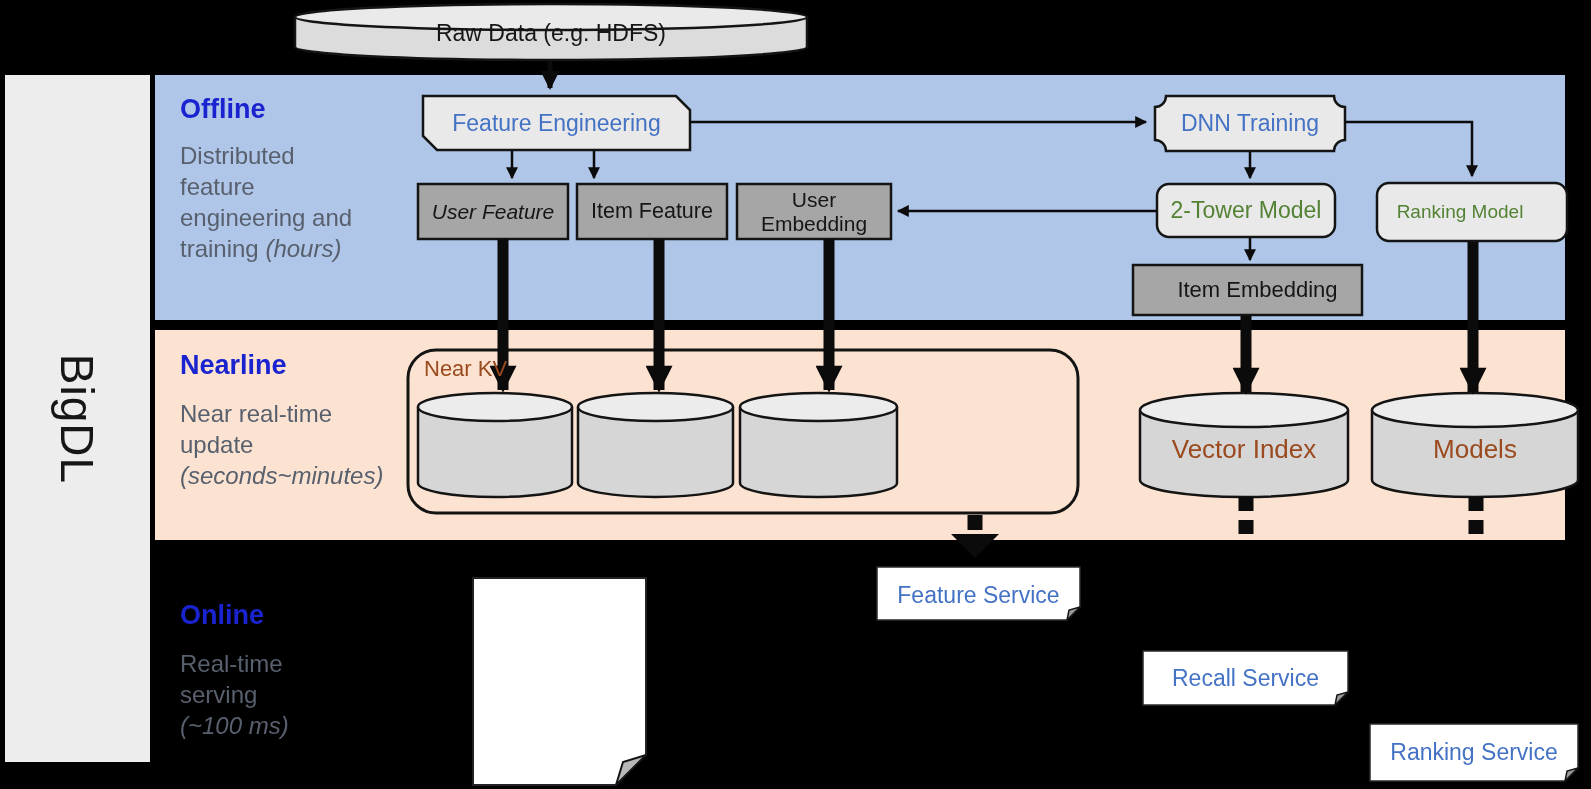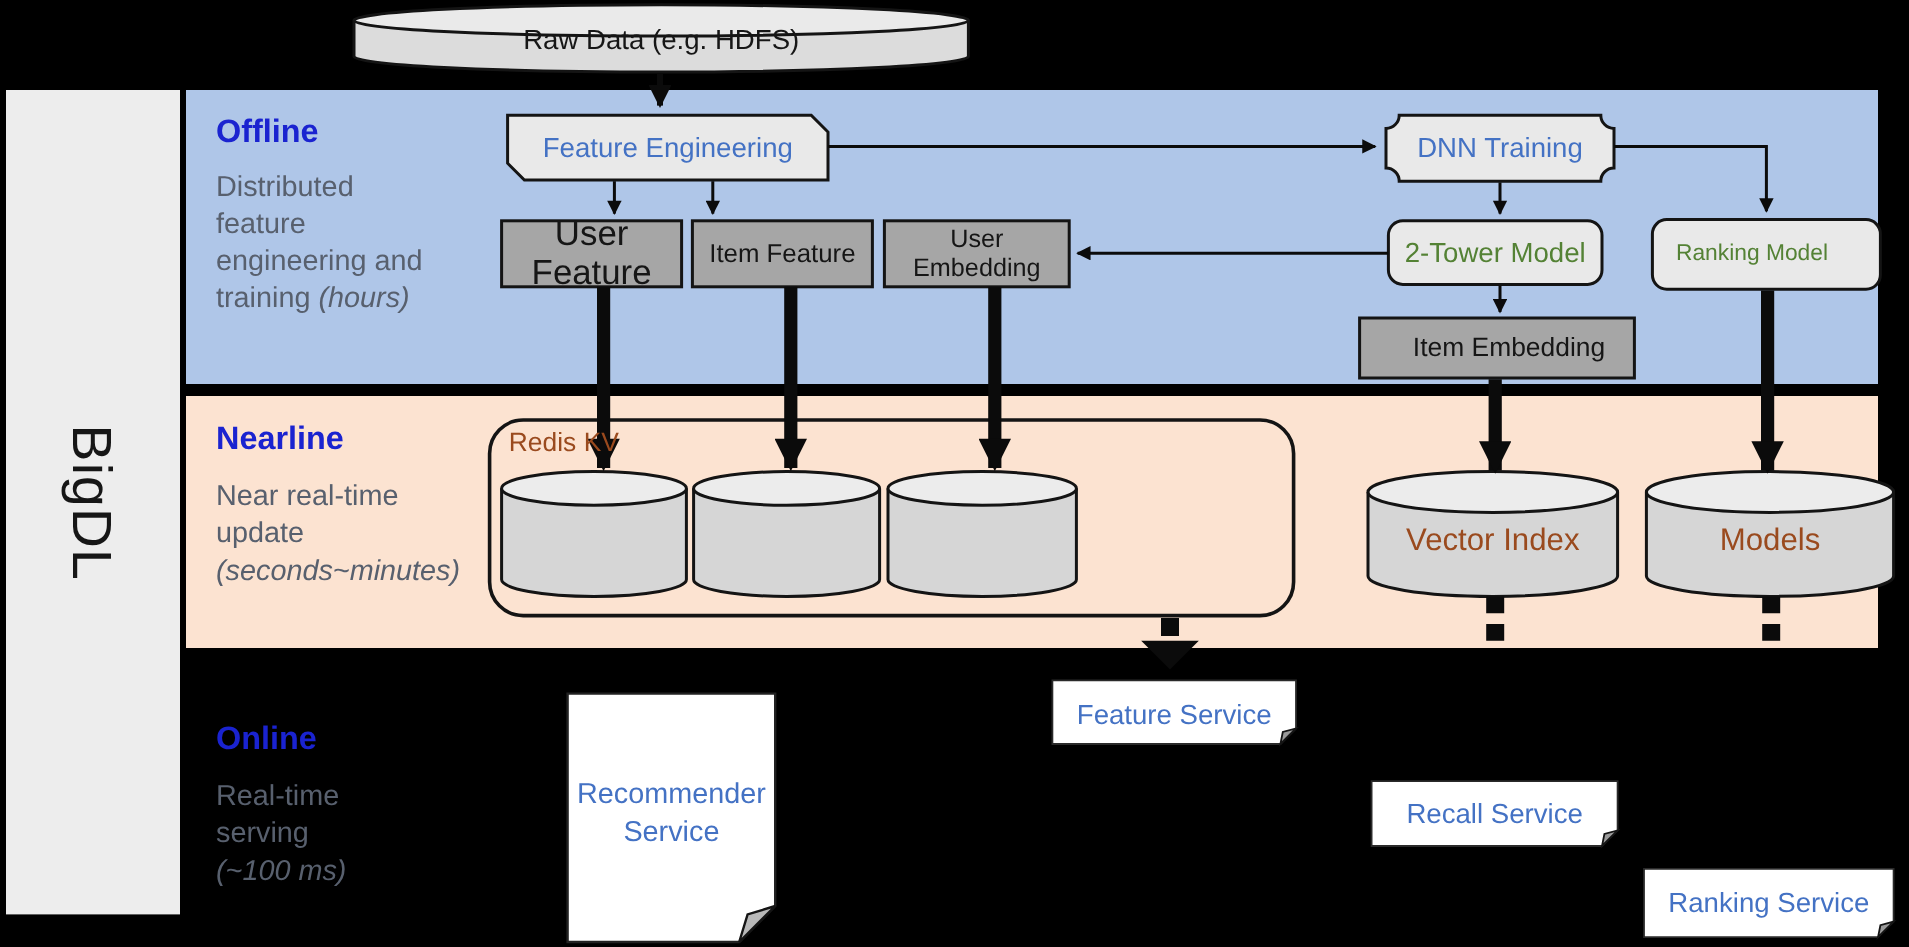--- a/index.html
+++ b/index.html
@@ -144,29 +144,28 @@
     <span>Near real-time update </span><span class="it">(seconds~minutes)</span>
   </div>
 
   <div class="abs sec-title" style="left:180px;top:600px;">Online</div>
   <div class="abs sec-desc" style="left:180px;top:648px;width:145px;">
     <span>Real-time serving </span><span class="it">(~100 ms)</span>
   </div>
 
   <div class="lbl blue-t" style="left:423px;top:96px;width:267px;height:54px;font-size:23px;">Feature Engineering</div>
   <div class="lbl blue-t" style="left:1155px;top:96px;width:190px;height:55px;font-size:23px;">DNN Training</div>
-  <div class="lbl dark-t" style="left:418px;top:184px;width:150px;height:55px;font-size:29px;">User Feature</div>
+  <div class="lbl dark-t" style="left:418px;top:184px;width:150px;height:55px;font-size:21px;font-style:italic;">User Feature</div>
   <div class="lbl dark-t" style="left:577px;top:184px;width:150px;height:55px;font-size:21.5px;">Item Feature</div>
   <div class="lbl dark-t" style="left:737px;top:184px;width:154px;height:55px;font-size:21px;border-radius:26px;">User Embedding</div>
   <div class="lbl green-t" style="left:1157px;top:184px;width:178px;height:53px;font-size:23px;">2-Tower Model</div>
   <div class="lbl green-t" style="left:1349px;top:183px;width:222px;height:58px;font-size:19px;">Ranking Model</div>
   <div class="lbl dark-t" style="left:1133px;top:265px;width:249px;height:50px;font-size:22px;">Item Embedding</div>
 
-  <div class="abs brown-t" style="left:424px;top:356px;font-size:22px;">Redis KV</div>
+  <div class="abs brown-t" style="left:424px;top:356px;font-size:22px;">Near KV</div>
   <div class="lbl brown-t" style="left:1140px;top:418px;width:208px;height:62px;font-size:26px;">Vector Index</div>
   <div class="lbl brown-t" style="left:1372px;top:418px;width:206px;height:62px;font-size:26px;">Models</div>
 
-  <div class="lbl blue-t" style="left:473px;top:578px;width:173px;height:200px;font-size:24px;line-height:1.35;">Recommender Service</div>
   <div class="lbl blue-t" style="left:877px;top:567px;width:203px;height:56px;font-size:23px;">Feature Service</div>
   <div class="lbl blue-t" style="left:1143px;top:651px;width:205px;height:54px;font-size:23px;">Recall Service</div>
   <div class="lbl blue-t" style="left:1370px;top:724px;width:208px;height:57px;font-size:23px;">Ranking Service</div>
 
 </div>
 
 </body></html>

